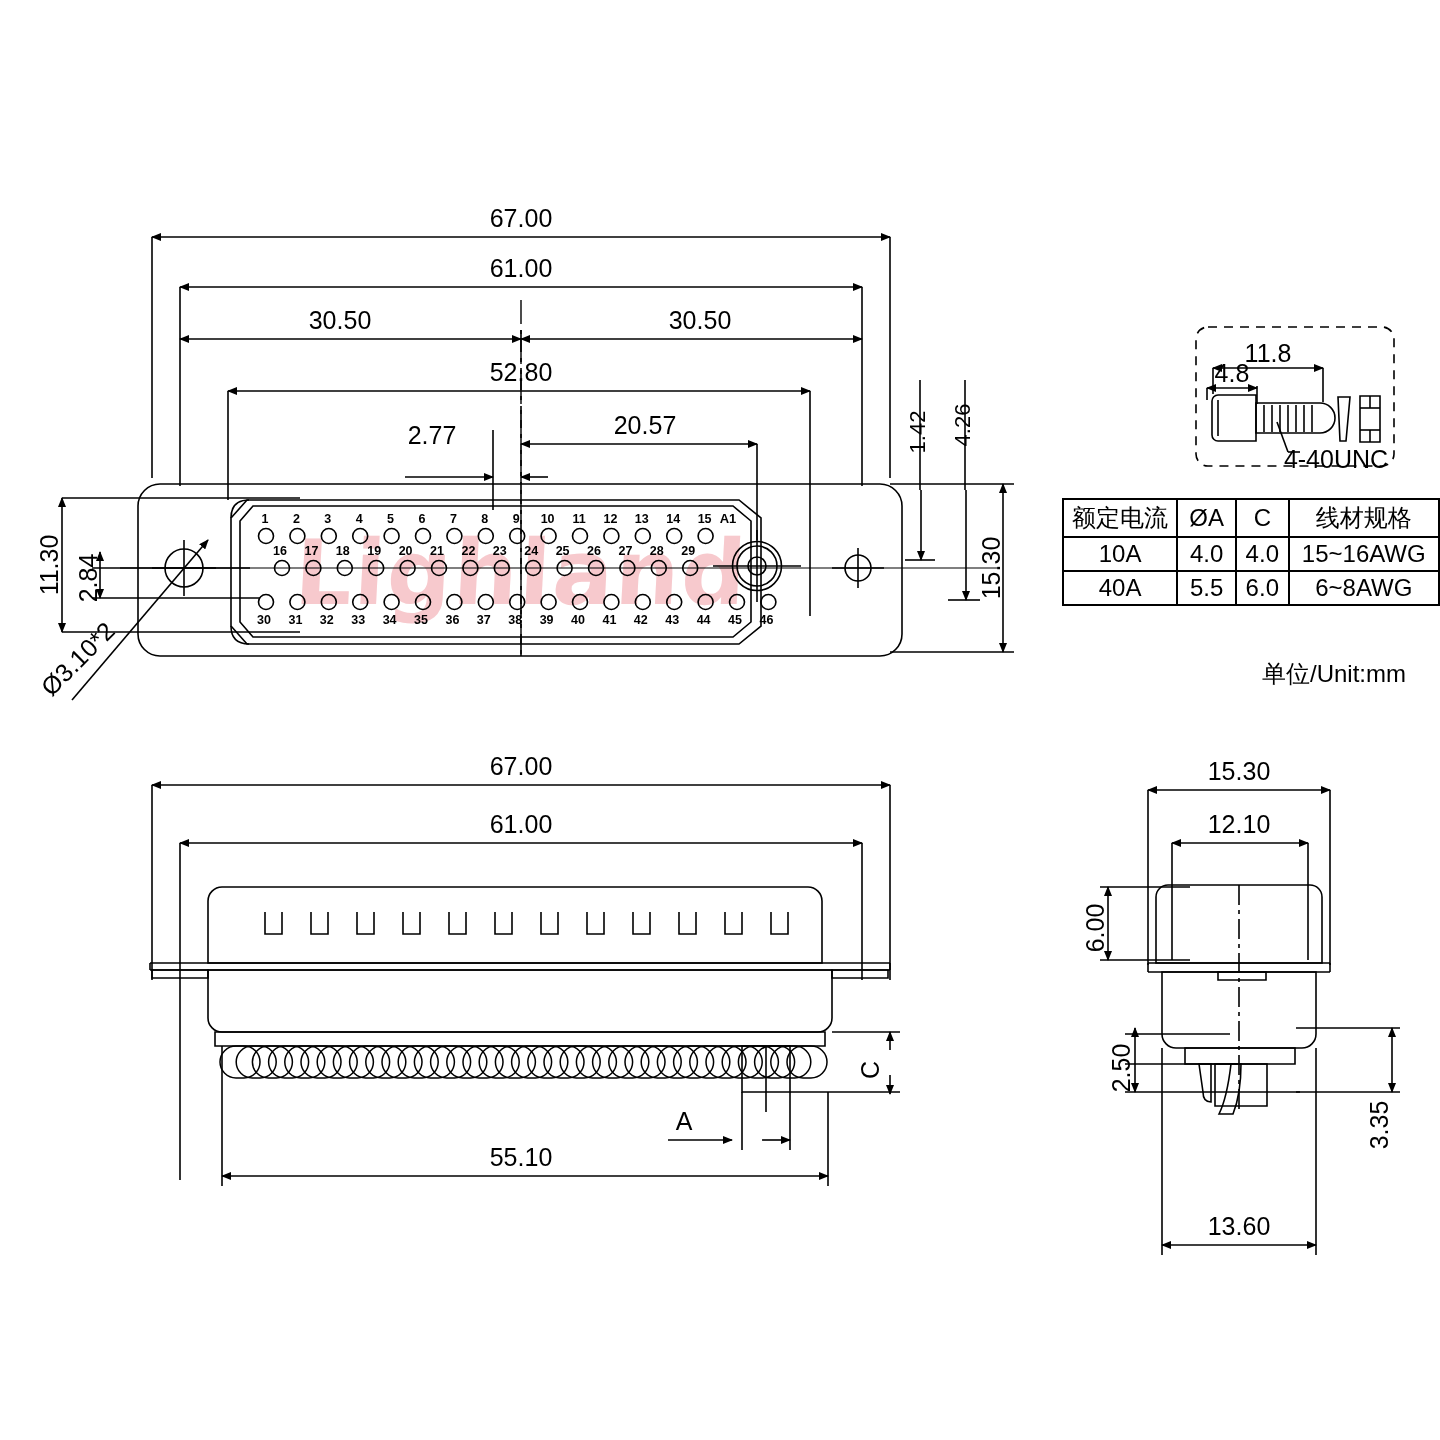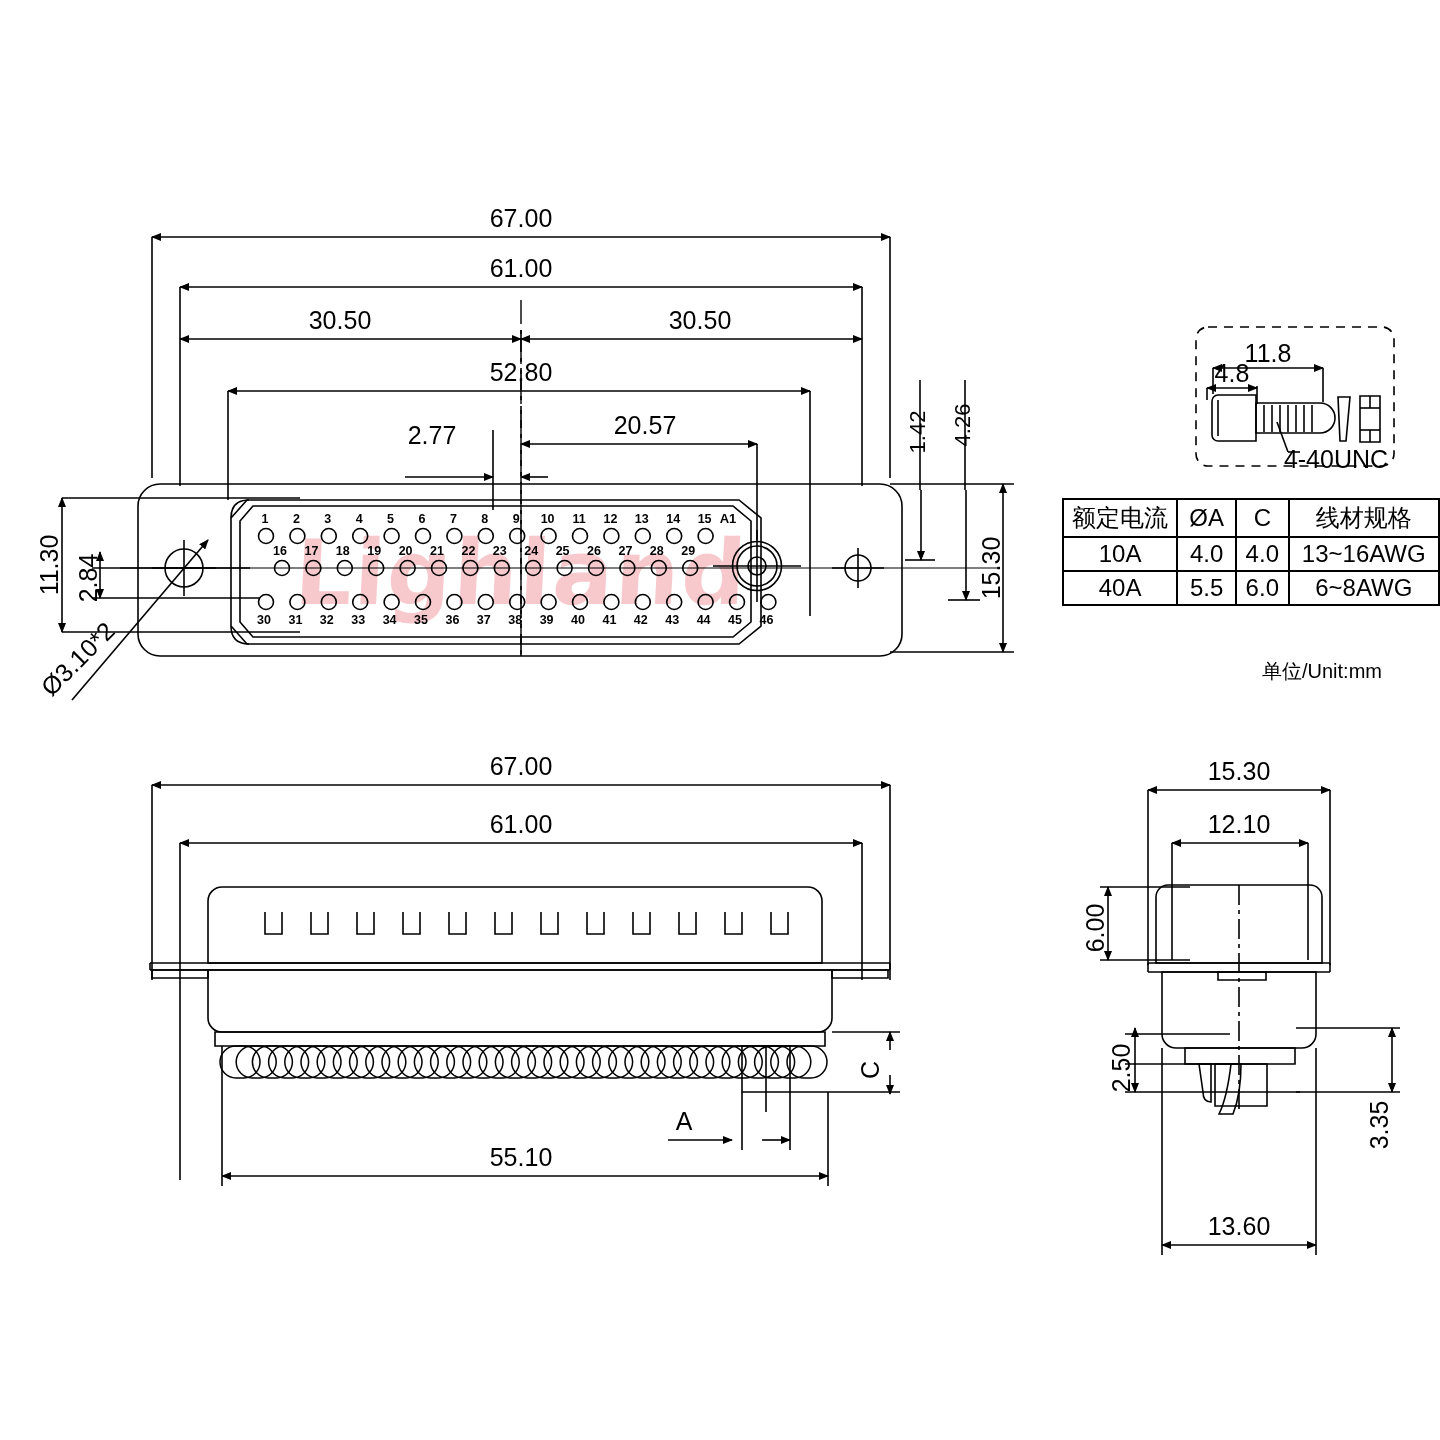--- a/index.html
+++ b/index.html
@@ -7,21 +7,21 @@
        font-family:"Liberation Sans","DejaVu Sans",sans-serif;color:#000;}
   #root{position:absolute;left:0;top:0;width:1440px;height:1440px;overflow:hidden;}
   svg{display:block;}
   .dimtxt{font-family:"Liberation Sans",sans-serif;font-size:25px;fill:#000;}
   .dimtxt-sm{font-family:"Liberation Sans",sans-serif;font-size:22px;fill:#000;}
   .pinnum{font-family:"Liberation Sans",sans-serif;font-size:12.5px;font-weight:bold;fill:#000;}
   .pinnum-a{font-family:"Liberation Sans",sans-serif;font-size:13px;font-weight:bold;fill:#000;}
   .tbl{position:absolute;border-collapse:collapse;}
   .tbl td{border:2px solid #000;text-align:center;font-size:24px;
           font-family:"Liberation Sans",sans-serif;padding:2px 6px;white-space:nowrap;}
-  .unit-note{position:absolute;font-size:20px;font-family:"Liberation Sans",sans-serif;}
+  .unit-note{position:absolute;font-size:24px;font-family:"Liberation Sans",sans-serif;}
   .wm{position:absolute;font-family:"DejaVu Sans",sans-serif;font-size:90px;
       font-weight:bold;color:#f7c9cd;letter-spacing:2px;user-select:none;
       transform:skewX(-3deg);}
 </style>
 </head>
 <body>
 
 <div id="root">
 
   <div class="wm" style="left:295px;top:520px;">Lighland</div>
@@ -462,21 +462,21 @@
         <tr>
           <td style="width: 108px;">额定电流</td>
           <td style="width: 64px;">ØA</td>
           <td style="width: 48px;">C</td>
           <td style="width: 160px; text-align: center;">线材规格</td>
         </tr>
         <tr>
           <td>10A</td>
           <td>4.0</td>
           <td>4.0</td>
-          <td>13~16AWG</td>
+          <td>15~16AWG</td>
         </tr>
         <tr>
           <td>40A</td>
           <td>5.5</td>
           <td>6.0</td>
           <td>6~8AWG</td>
         </tr>
       </tbody>
   </table>
 

